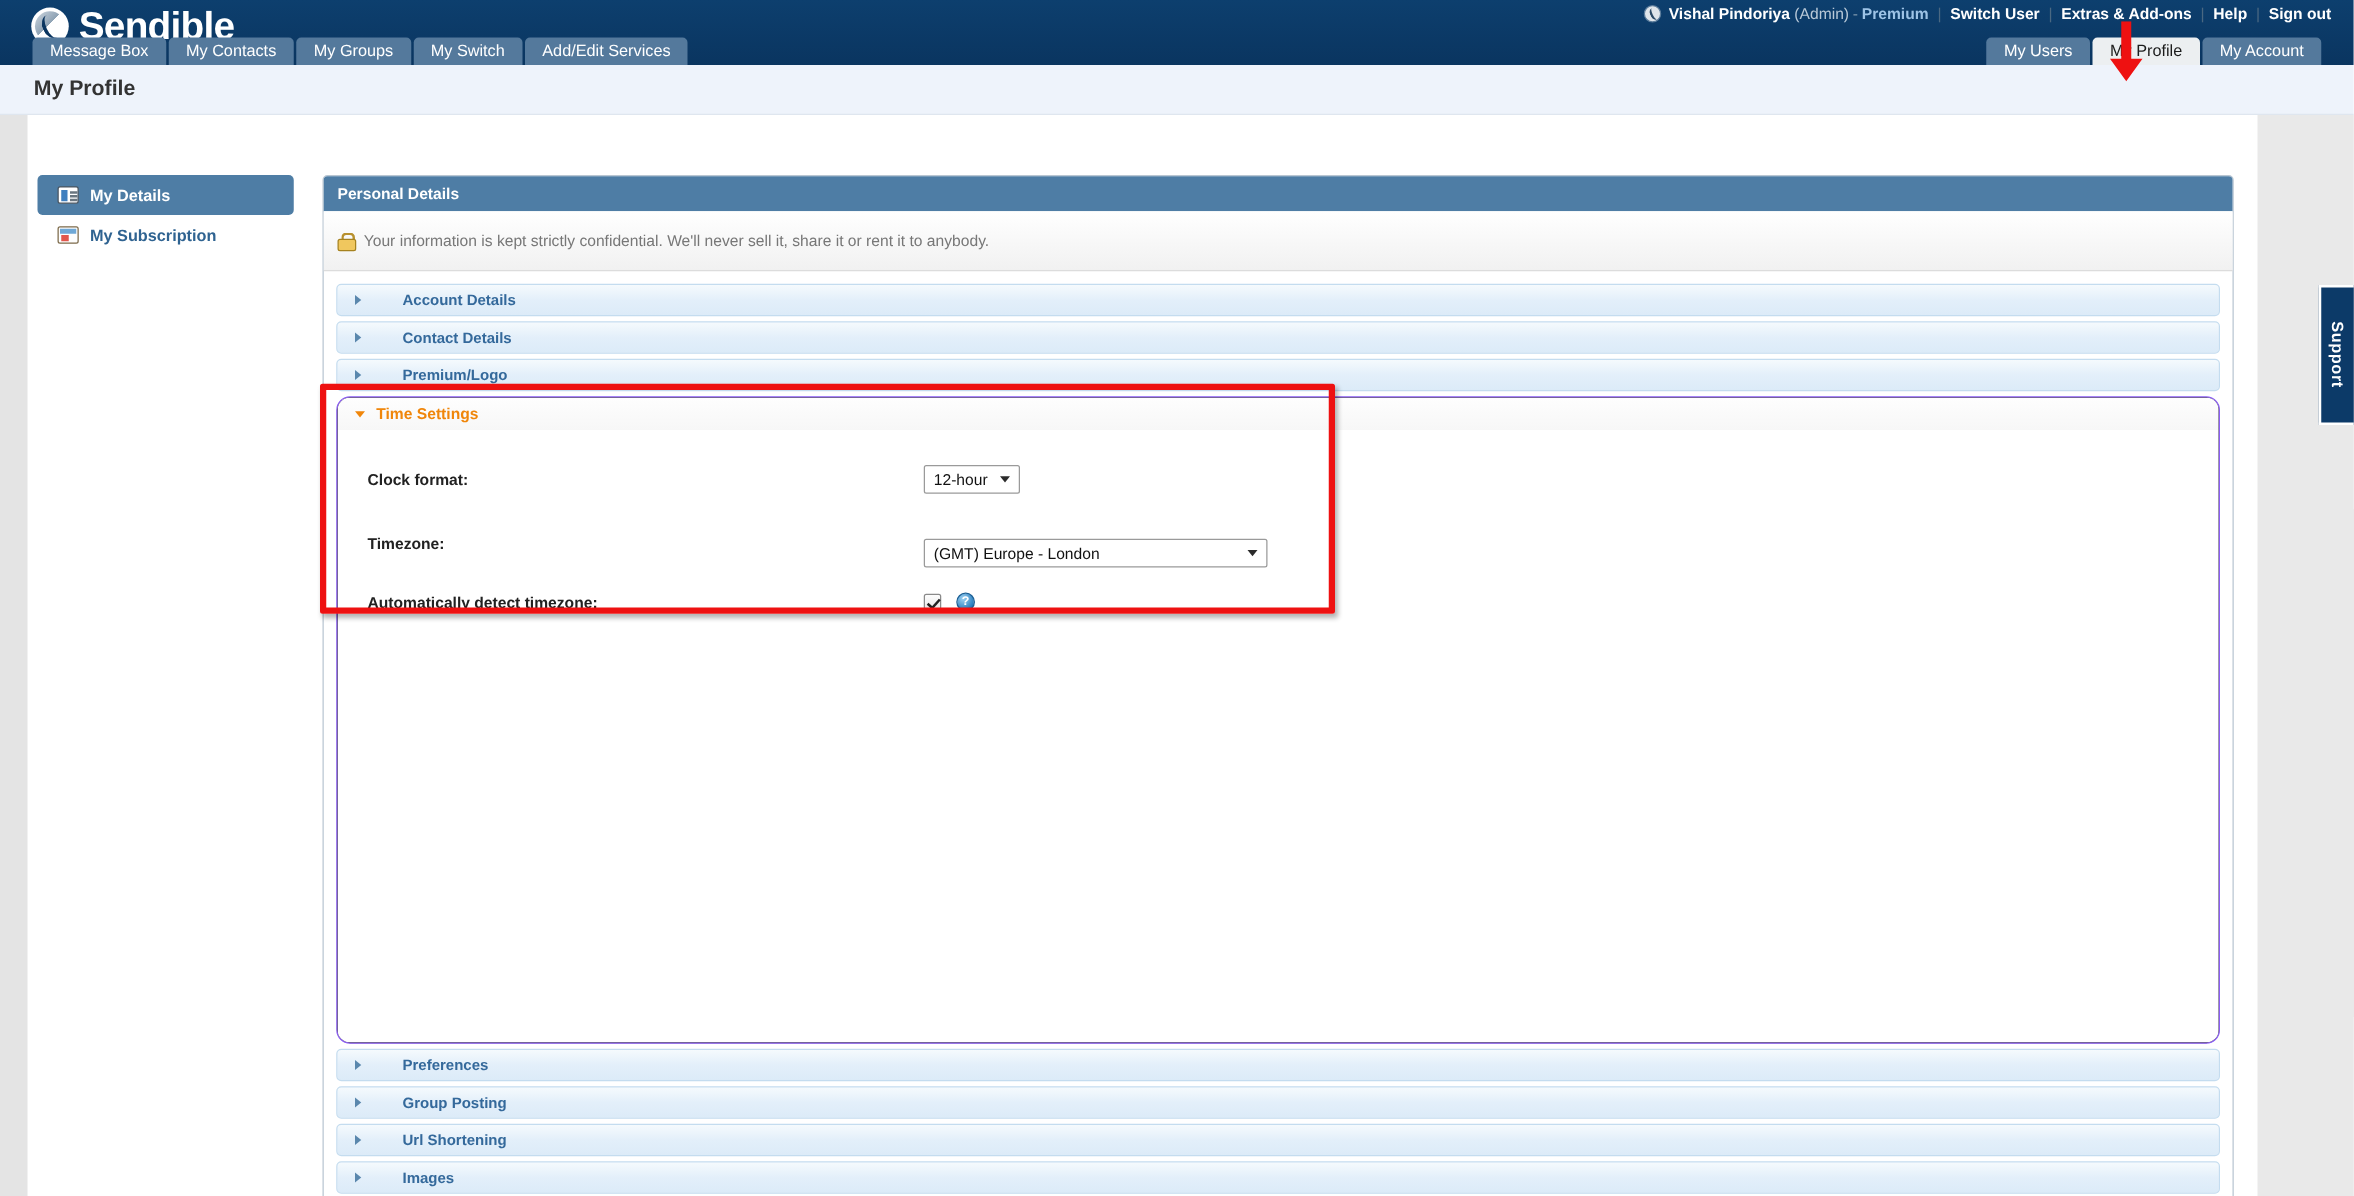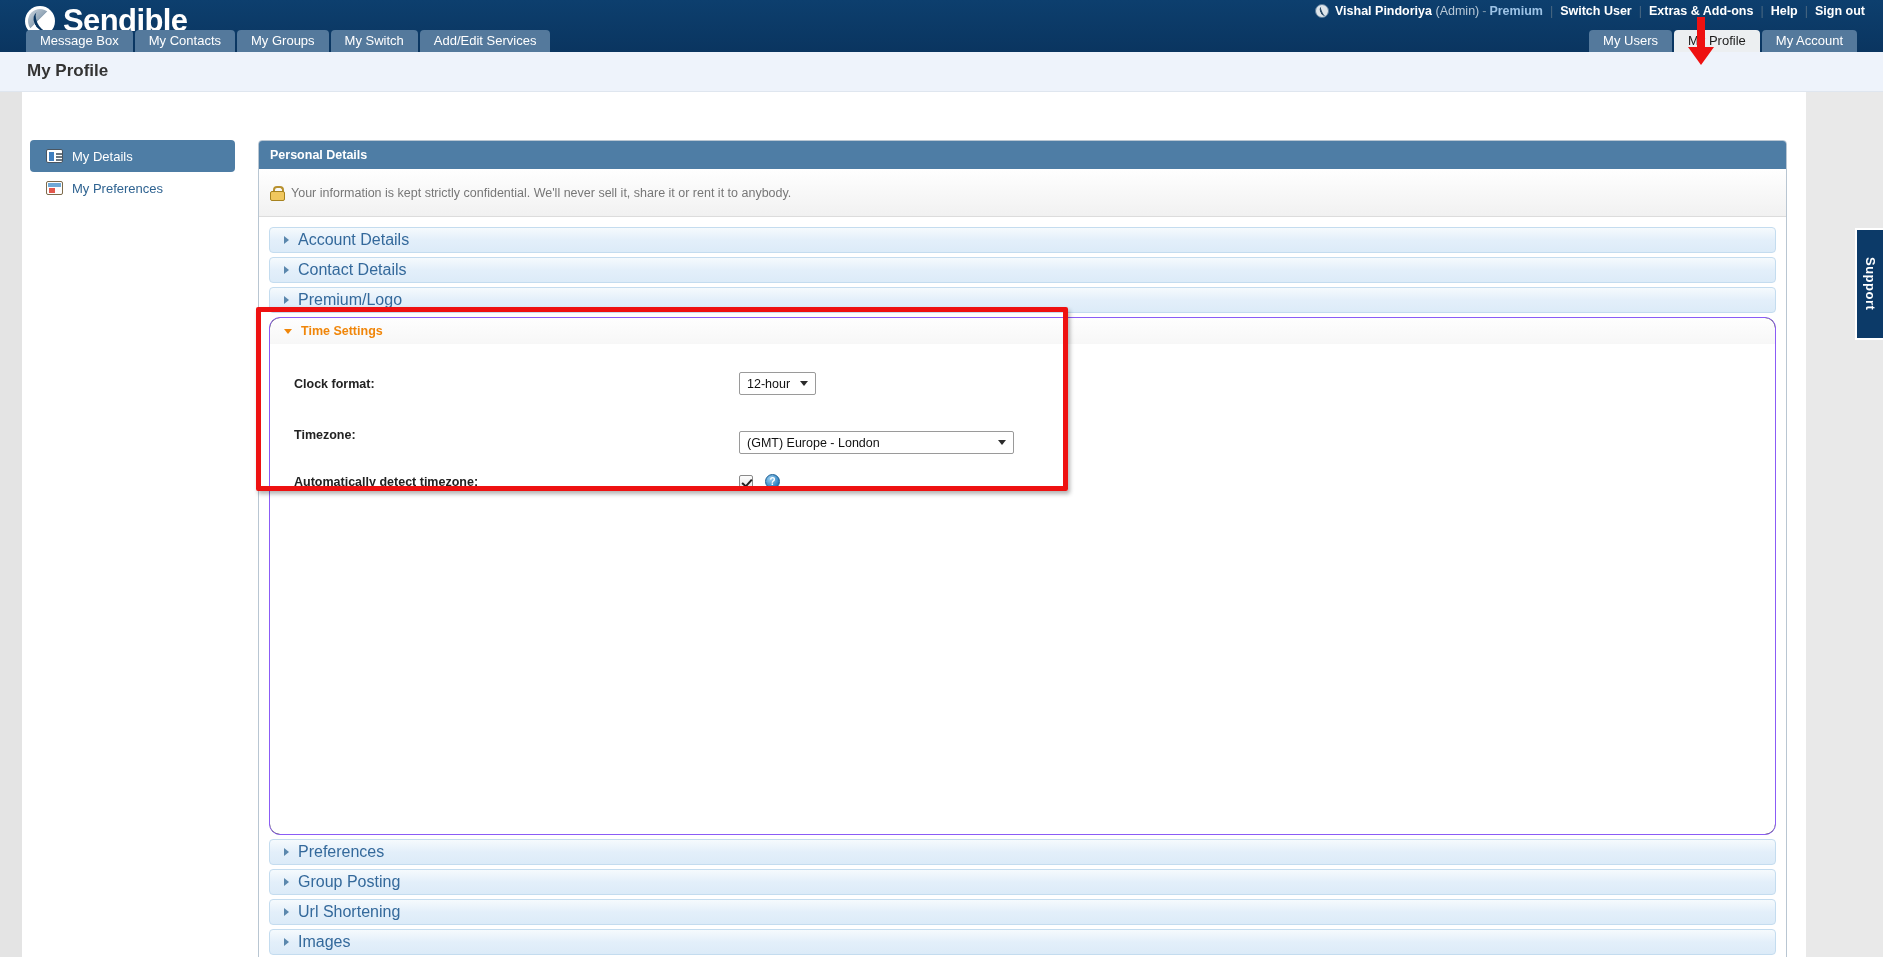--- a/index.html
+++ b/index.html
@@ -161,21 +161,21 @@
     position: absolute;
     left: 30px; top: 48px;
     width: 205px;
   }
   .side-item {
     height: 32px;
     display: flex; align-items: center;
     padding-left: 16px;
     gap: 9px;
     font-size: 13px;
-    font-weight: normal;
+    font-weight: bold;
     color: #2f6391;
     cursor: pointer;
     border-radius: 4px;
   }
   .side-item.active {
     background: #4e7da5;
     color: #ffffff;
   }
   .side-ico {
     width: 17px; height: 14px;
@@ -281,21 +281,21 @@
     cursor: pointer;
   }
   .acc-arrow {
     width: 0; height: 0;
     border-left: 5px solid #5a87ad;
     border-top: 4px solid transparent;
     border-bottom: 4px solid transparent;
     flex: 0 0 auto;
   }
   .acc-label {
-    font-size: 16px; font-weight: normal; color: #34699b;
+    font-size: 12px; font-weight: bold; color: #34699b; margin-left: 24px;
   }
 
   
   .acc-open-wrap {
     margin-bottom: 4px;
     border: 1px solid #8b5cf6;
     border-radius: 11px;
     background: #000000;
     overflow: hidden;
   }
@@ -477,21 +477,21 @@
   <div class="body-gutter-l"></div>
   <div class="body-gutter-r"></div>
 
   <div class="sidebar">
     <div class="side-item active">
       <span class="side-ico ico-details"></span>
       <span>My Details</span>
     </div>
     <div class="side-item">
       <span class="side-ico ico-sub"></span>
-      <span>My Preferences</span>
+      <span>My Subscription</span>
     </div>
   </div>
 
   <div class="panel">
     <div class="panel-head">
       <span>Personal Details</span>
     </div>
 
     <div class="panel-notice">
       <span class="lock-ico"></span>

